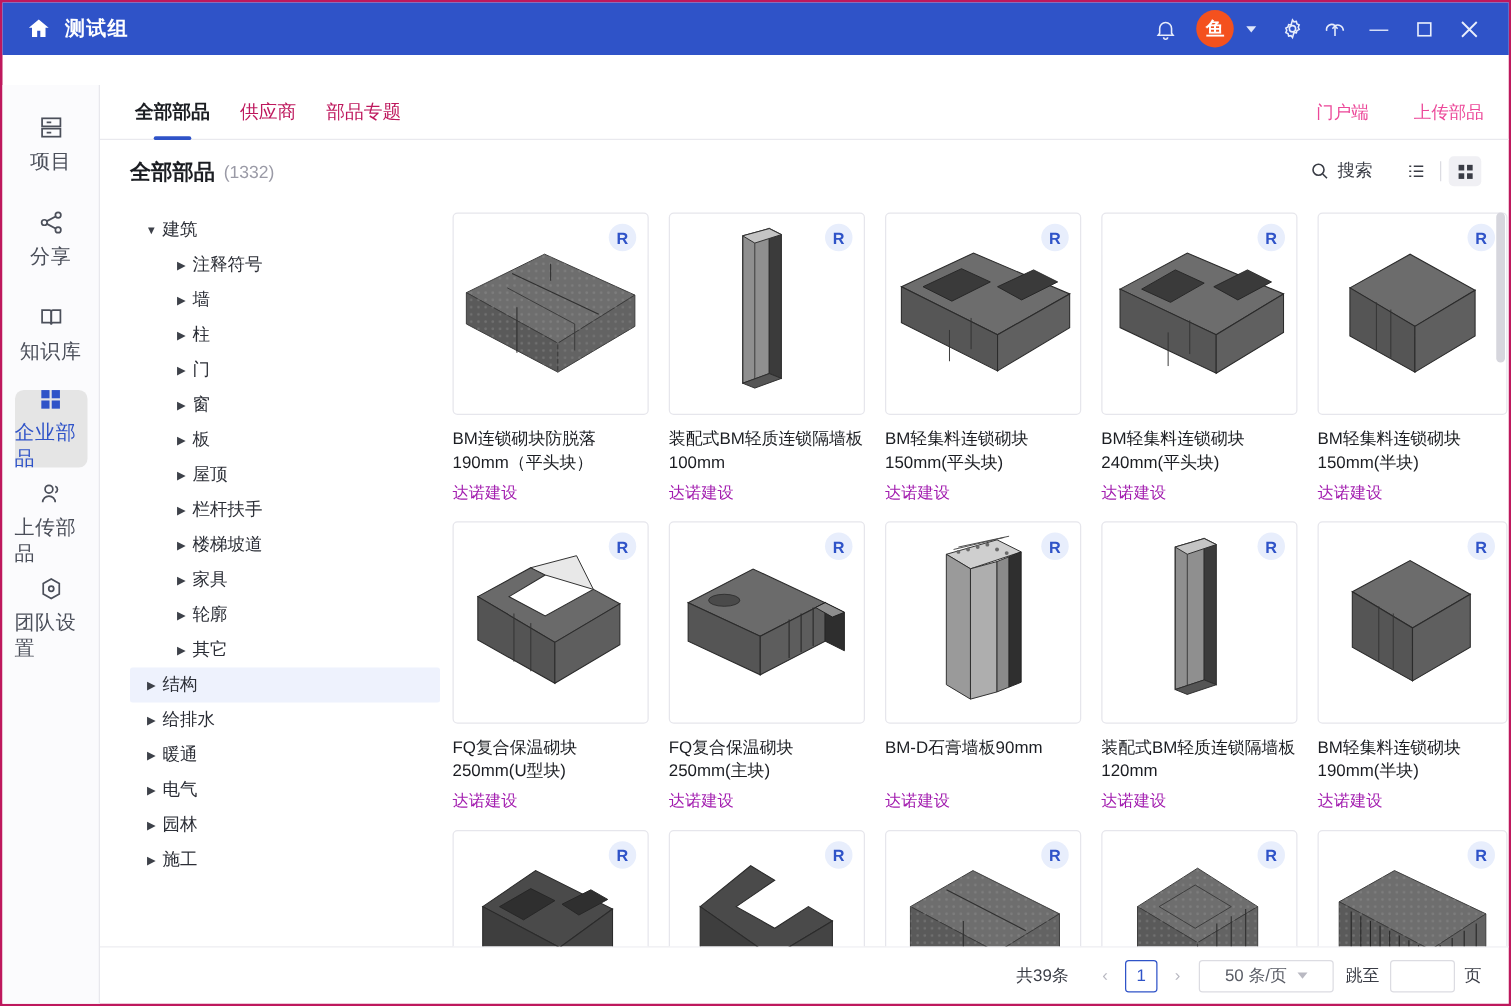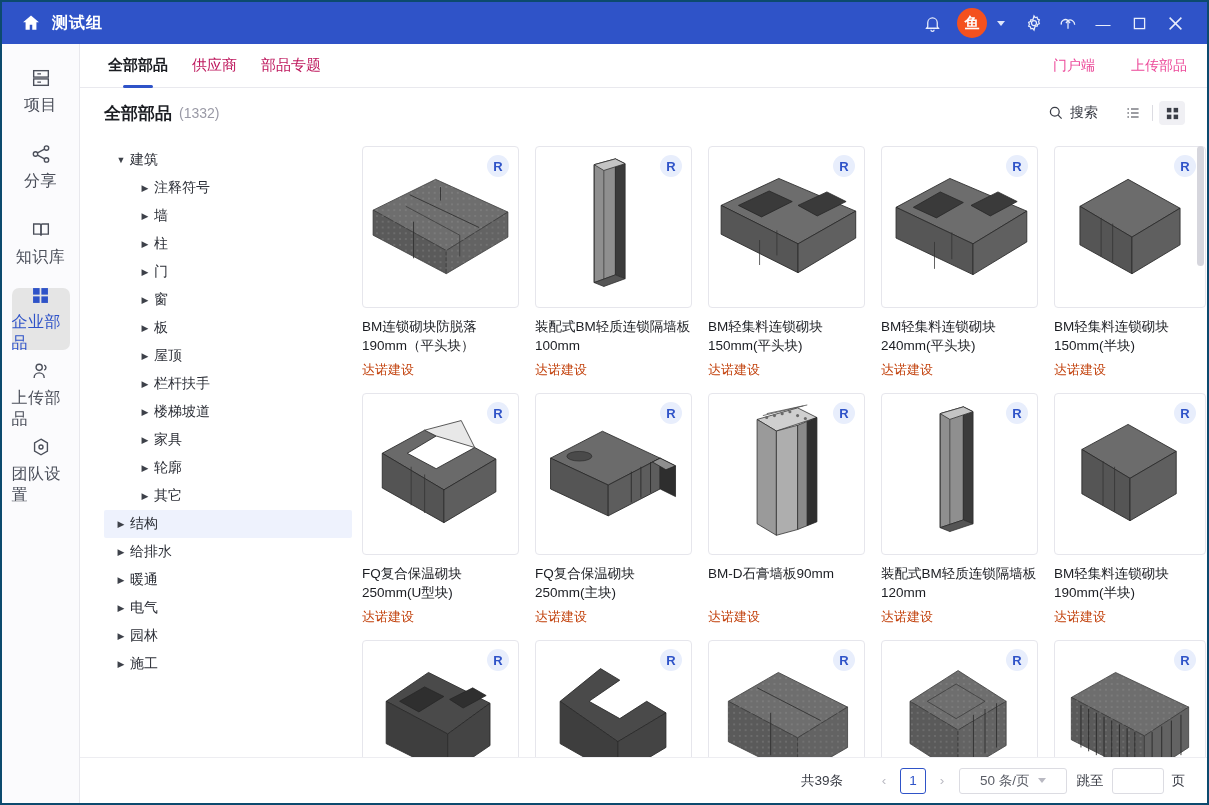--- a/index.html
+++ b/index.html
@@ -4,24 +4,25 @@
 <style>
   * { box-sizing: border-box; margin: 0; padding: 0; }
   html, body {
     width: 1209px; height: 805px;
     font-family: "Liberation Sans", "DejaVu Sans", sans-serif;
     background: #ffffff;
     overflow: hidden;
   }
   .window {
     width: 1209px; height: 805px;
-    border: 2px solid #0c4a6e;
+    border: 2px solid #be185d;
     display: flex; flex-direction: column;
     background: #fff;
     position: relative;
+    gap: 24px;
   }
 
   
   .titlebar {
     height: 42px; background: #2f53c8; flex: 0 0 42px;
     display: flex; align-items: center; padding: 0 14px 0 18px;
     color: #fff;
   }
   .titlebar .home-icon { width: 22px; height: 22px; margin-right: 10px; display: flex; align-items: center; justify-content: center; }
   .titlebar .app-title { font-size: 16px; font-weight: bold; letter-spacing: 1px; }
@@ -133,36 +134,36 @@
   .badge {
     position: absolute; top: 8px; right: 9px;
     width: 22px; height: 22px; border-radius: 50%;
     background: #e8eefc; color: #2f53c8; font-size: 13px; font-weight: bold;
     display: flex; align-items: center; justify-content: center;
   }
   .ctitle {
     margin-top: 9px; font-size: 13.5px; color: #1b1d22; line-height: 19px;
     height: 38px; overflow: hidden;
   }
-  .csub { margin-top: 6px; font-size: 13px; color: #c2410c; }
+  .csub { margin-top: 6px; font-size: 13px; color: #a21caf; }
 
   
   .vscroll {
     position: absolute; top: 8px; right: 3px; width: 7px; bottom: 2px;
     background: transparent;
   }
   .vthumb { width: 7px; height: 120px; border-radius: 4px; background: #d6d6dd; }
 
   
   .pager {
     height: 46px; flex: 0 0 46px; border-top: 1px solid #ededf1;
     display: flex; align-items: center; justify-content: flex-end;
     padding-right: 22px; font-size: 13.5px; color: #3a3d46;
   }
-  .pg-total { margin-right: 30px; }
+  .pg-total { margin-right: 18px; }
   .pg-arrow { width: 22px; height: 24px; display:flex; align-items:center; justify-content:center; color:#b9b9c2; }
   .pg-num {
     min-width: 26px; height: 26px; border: 1px solid #2f53c8; border-radius: 3px;
     color: #2f53c8; display: flex; align-items: center; justify-content: center;
     margin: 0 5px; padding: 0 5px;
   }
   .pg-size {
     height: 26px; border: 1px solid #dcdce2; border-radius: 3px;
     display: flex; align-items: center; padding: 0 20px; margin: 0 10px 0 6px;
     color: #5a5d66;

